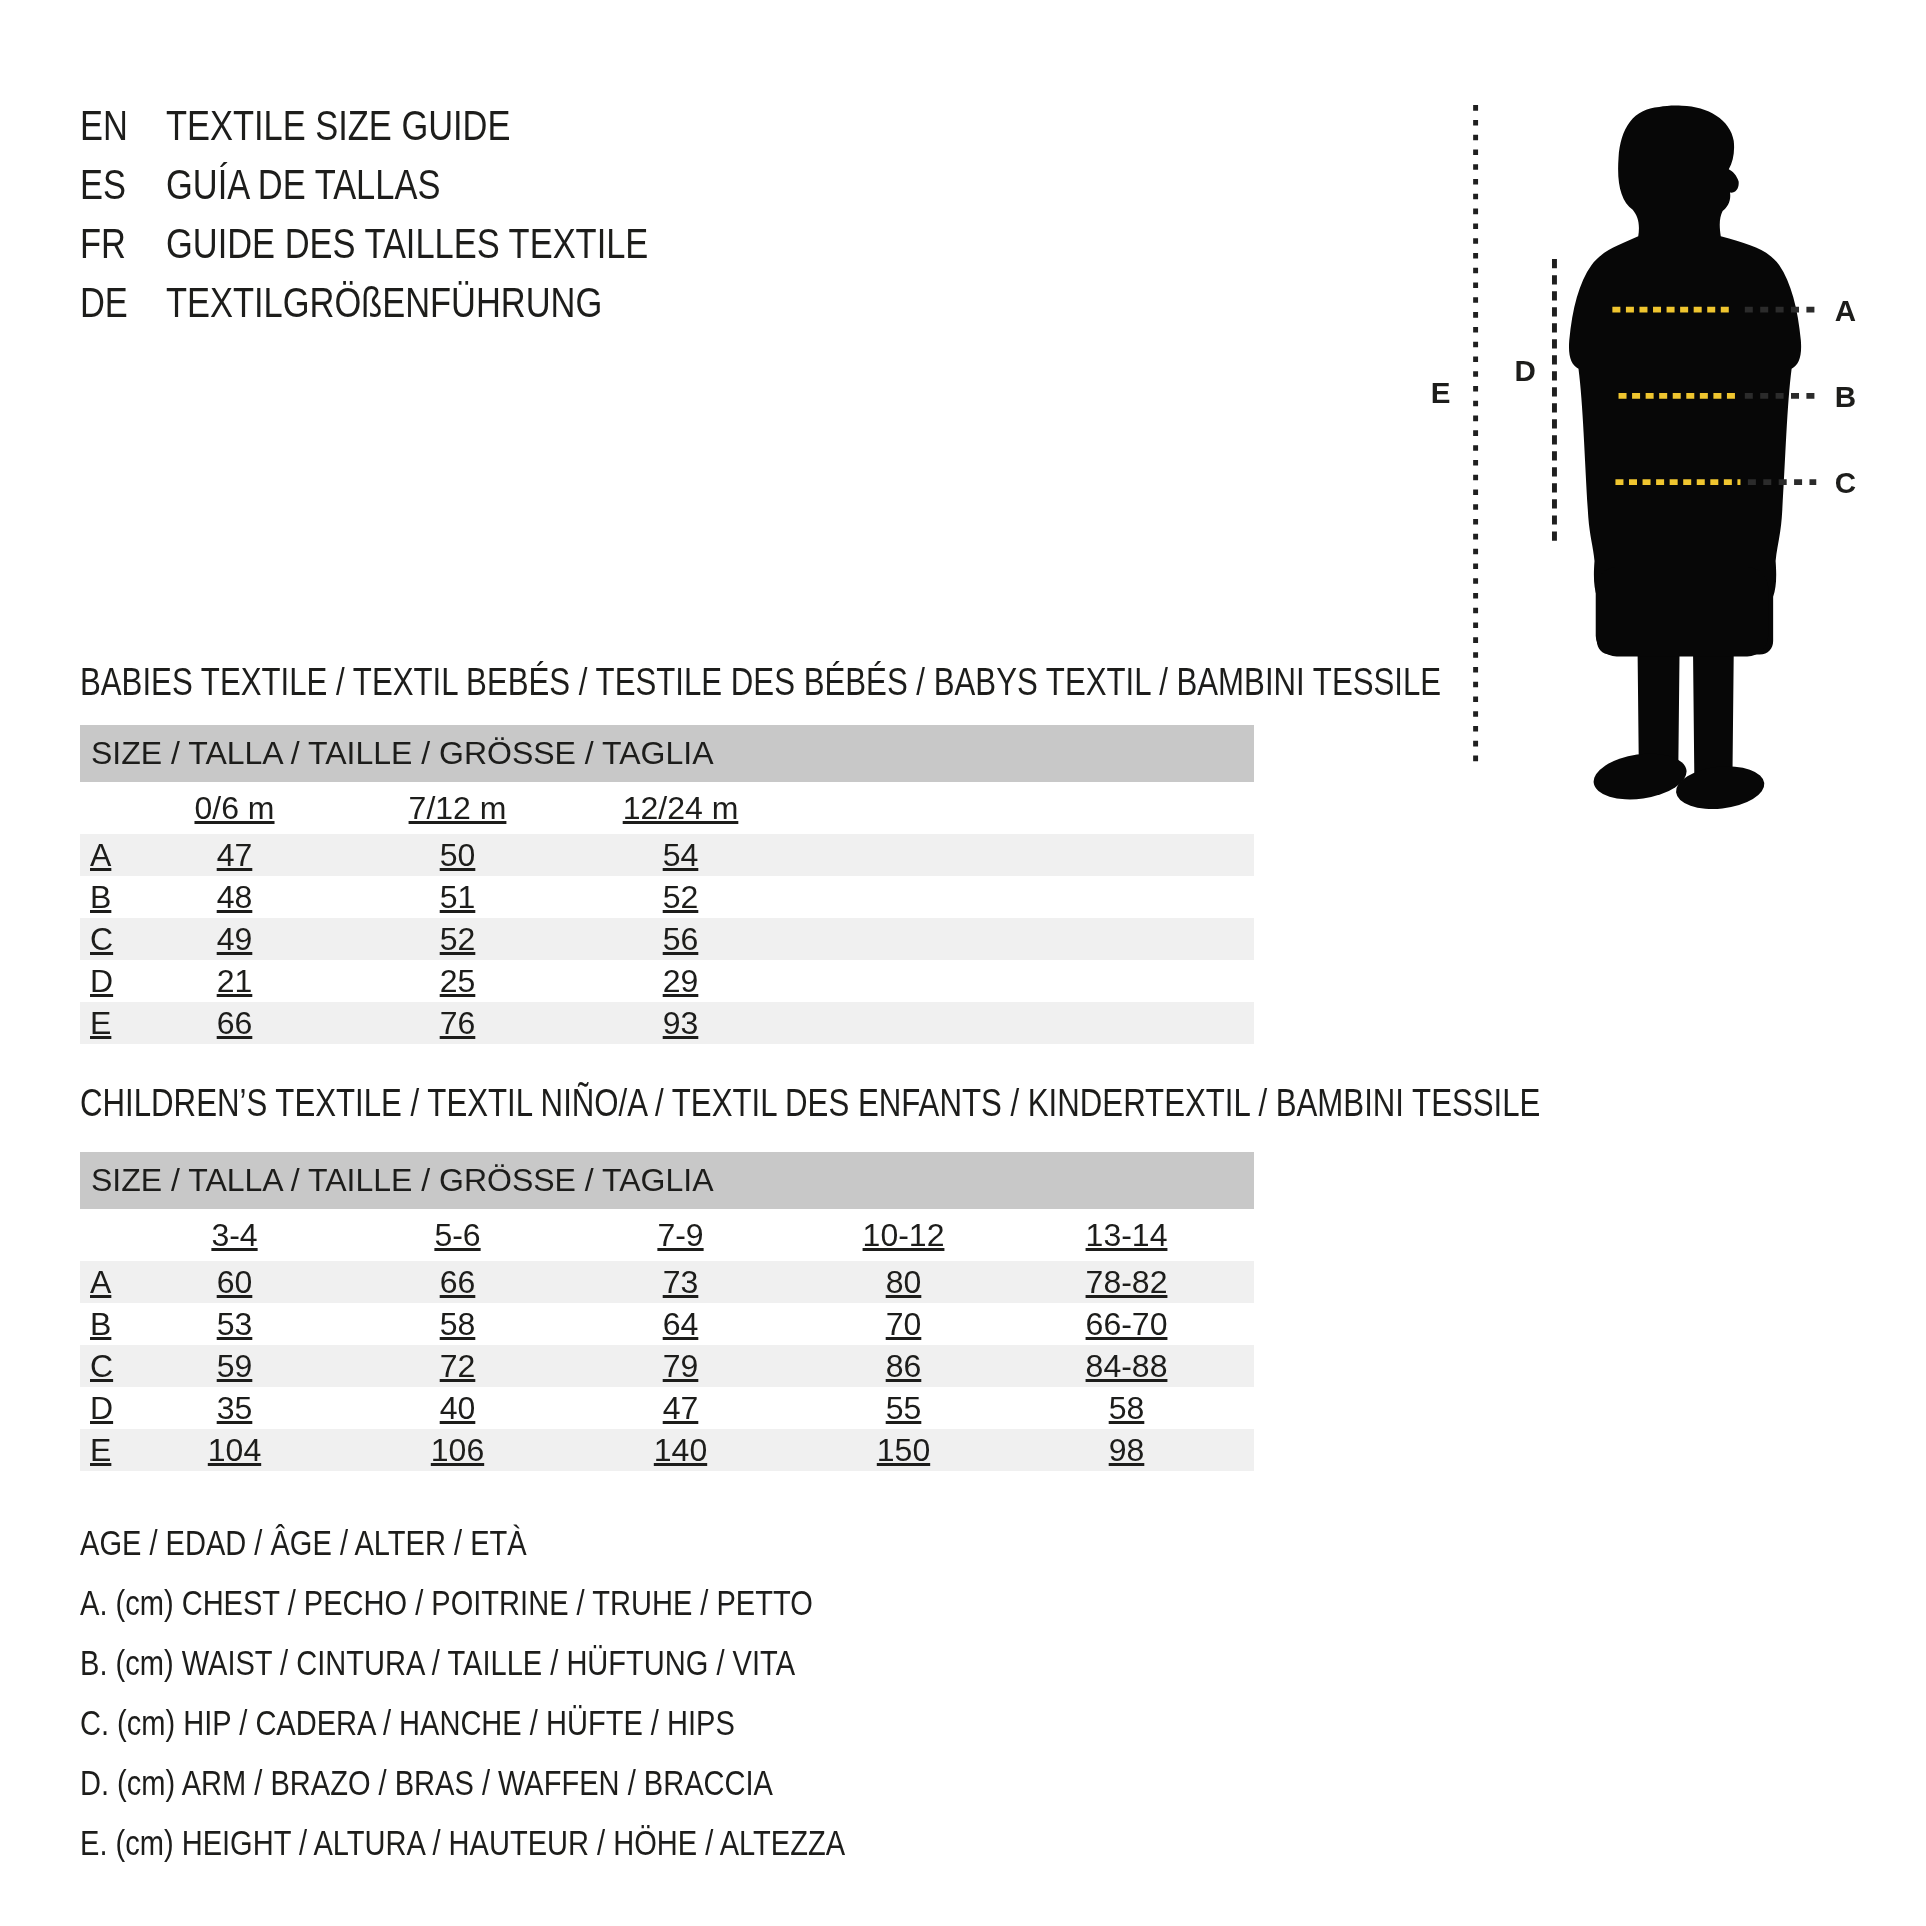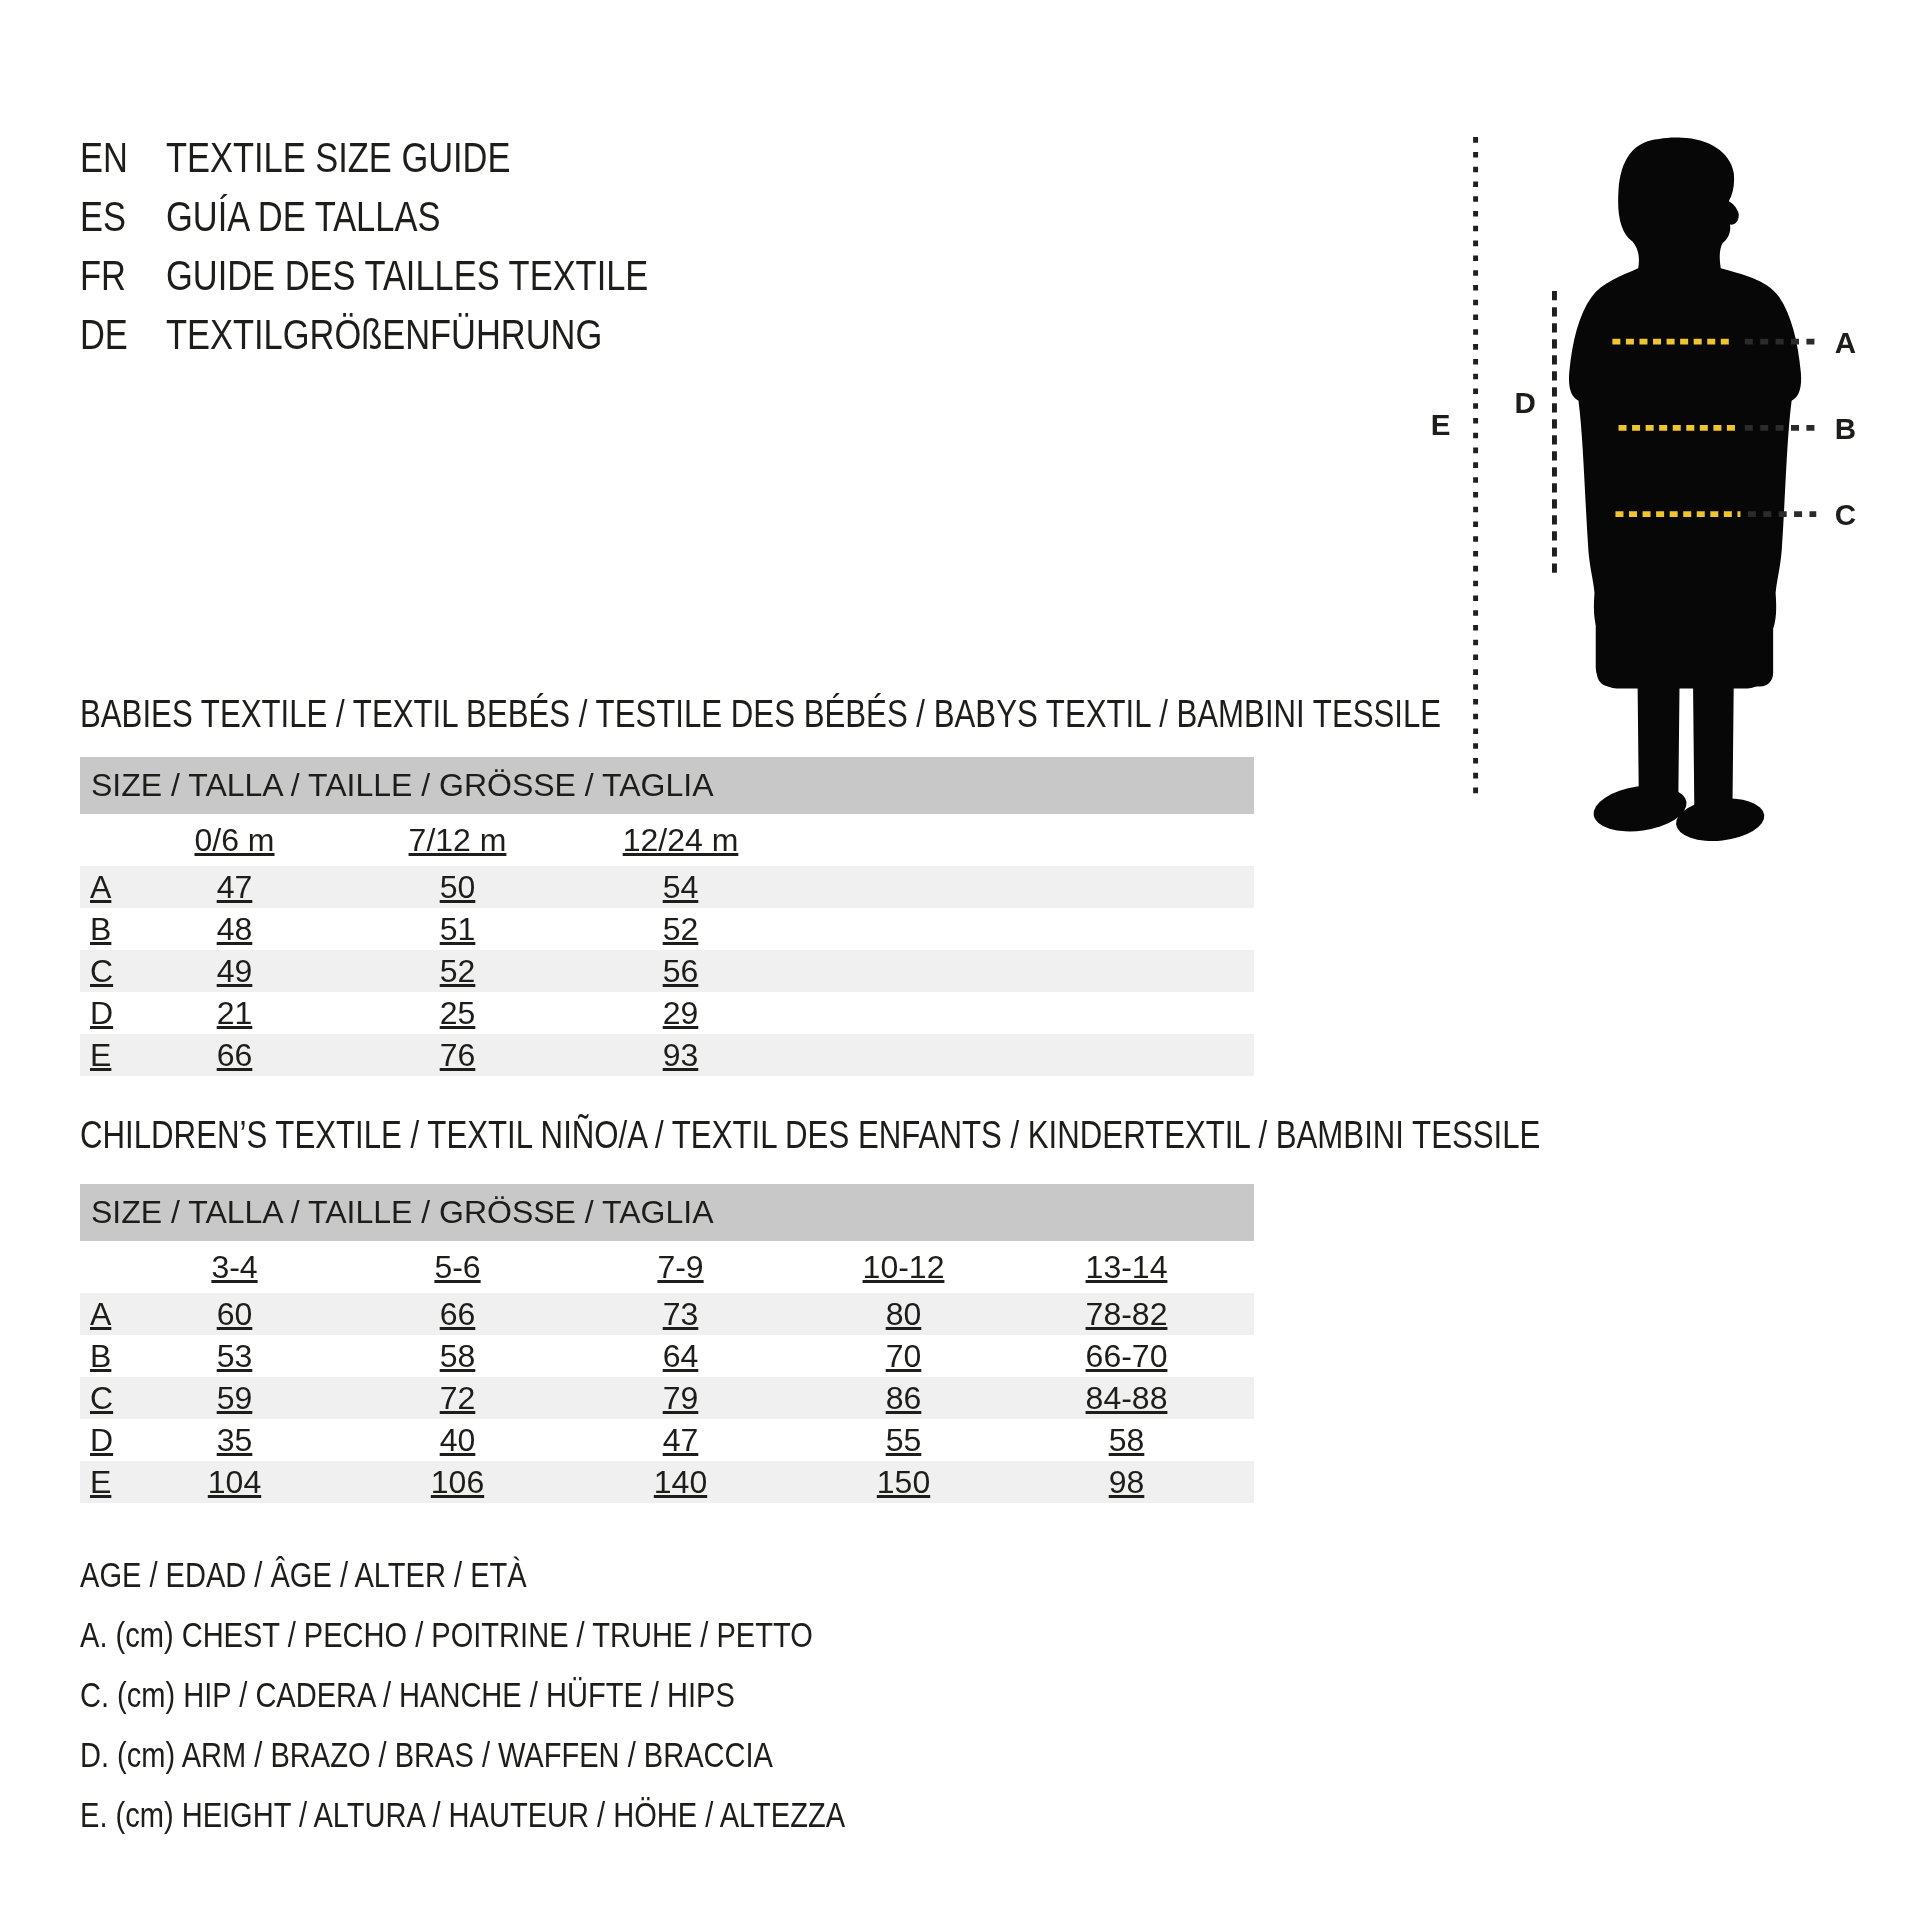--- a/index.html
+++ b/index.html
@@ -4,21 +4,21 @@
 <style>
   html,body{margin:0;padding:0;}
   body{
     width:1926px;height:1926px;
     background:#ffffff;
     font-family:"Liberation Sans","DejaVu Sans",sans-serif;
     color:#1d1d1b;
     position:relative;
     overflow:hidden;
   }
-  .canvas{position:absolute;inset:0;overflow:hidden;margin-top:32px;}
+  .canvas{position:absolute;inset:0;overflow:hidden;}
 
   
   .cond{display:inline-block;white-space:nowrap;transform:scaleX(0.82);transform-origin:0 50%;}
   .cond-hd{display:inline-block;white-space:nowrap;transform:scaleX(0.80);transform-origin:0 50%;}
   .cond-lg{display:inline-block;white-space:nowrap;transform:scaleX(0.83);transform-origin:0 50%;}
 
   
   .langs{position:absolute;left:80px;top:96px;}
   .lang-row{display:flex;align-items:center;height:59px;font-size:42px;}
   .lang-code{width:86px;flex:0 0 86px;}
@@ -361,20 +361,23 @@
   </div>
 
   <div class="legend">
     <div class="legend-line">
         <span class="cond-lg">AGE / EDAD / ÂGE / ALTER / ETÀ</span>
       </div>
     <div class="legend-line">
         <span class="cond-lg">A. (cm) CHEST / PECHO / POITRINE / TRUHE / PETTO</span>
       </div>
     <div class="legend-line">
+        <span class="cond-lg">B. (cm) WAIST / CINTURA / TAILLE / HÜFTUNG / VITA</span>
+      </div>
+    <div class="legend-line">
         <span class="cond-lg">C. (cm) HIP / CADERA / HANCHE / HÜFTE / HIPS</span>
       </div>
     <div class="legend-line">
         <span class="cond-lg">D. (cm) ARM / BRAZO / BRAS / WAFFEN / BRACCIA</span>
       </div>
     <div class="legend-line">
         <span class="cond-lg">E. (cm) HEIGHT / ALTURA / HAUTEUR / HÖHE / ALTEZZA</span>
       </div>
   </div>
 

